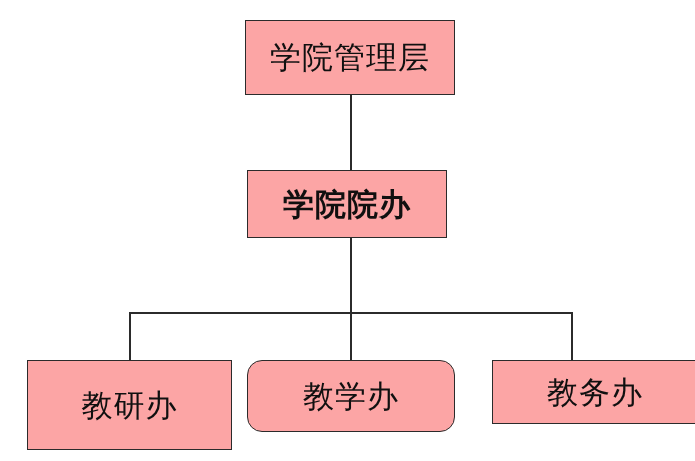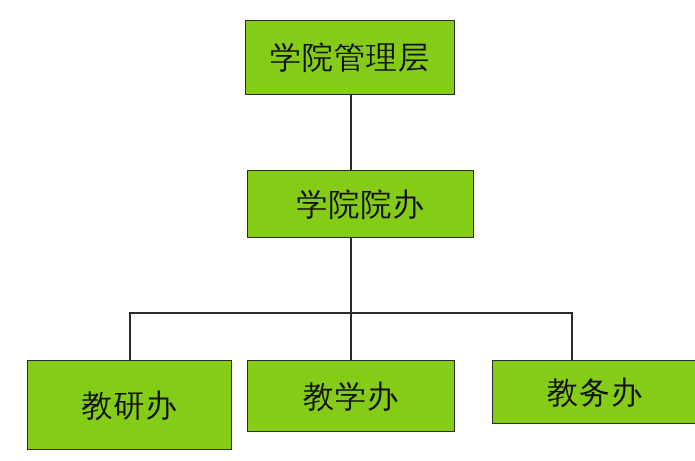--- a/index.html
+++ b/index.html
@@ -15,21 +15,21 @@
     position: relative;
     width: 695px;
     height: 461px;
     background: #ffffff;
     overflow: hidden;
   }
   .node-box {
     position: absolute;
     box-sizing: border-box;
     border: 1.5px solid #2b2b2b;
-    background: #84cc16;
+    background: #fca5a5;
     display: flex;
     align-items: center;
     justify-content: center;
     z-index: 2;
   }
   .node-label {
     font-family: "DejaVu Serif", "Liberation Serif", serif;
     font-size: 31px;
     line-height: 1;
     color: #101010;
@@ -47,24 +47,24 @@
   .conn-h {
     position: absolute;
     height: 2px;
     background: #2b2b2b;
     z-index: 1;
   }
 
   
   #box-top       { left: 245px; top: 20px;  width: 210px; height: 75px; }
   
-  #box-mid       { left: 247px; top: 170px; width: 227px; height: 68px; }
+  #box-mid       { left: 247px; top: 170px; width: 200px; height: 68px; font-weight: bold; }
   
   #box-leaf-0    { left: 27px;  top: 360px; width: 205px; height: 90px; }
-  #box-leaf-1    { left: 247px; top: 360px; width: 208px; height: 72px; }
+  #box-leaf-1    { left: 247px; top: 360px; width: 208px; height: 72px; border-radius: 15px; }
   #box-leaf-2    { left: 492px; top: 360px; width: 206px; height: 64px; }
 
   
   #conn-top-to-mid   { left: 350px; top: 94px;  height: 77px; }
   #conn-mid-to-bus   { left: 350px; top: 237px; height: 124px; }
   #conn-bus          { left: 130px; top: 312px; width: 443px; }
   #conn-drop-left    { left: 129px; top: 312px; height: 49px; }
   #conn-drop-right   { left: 571px; top: 312px; height: 49px; }
 </style>
 </head>

